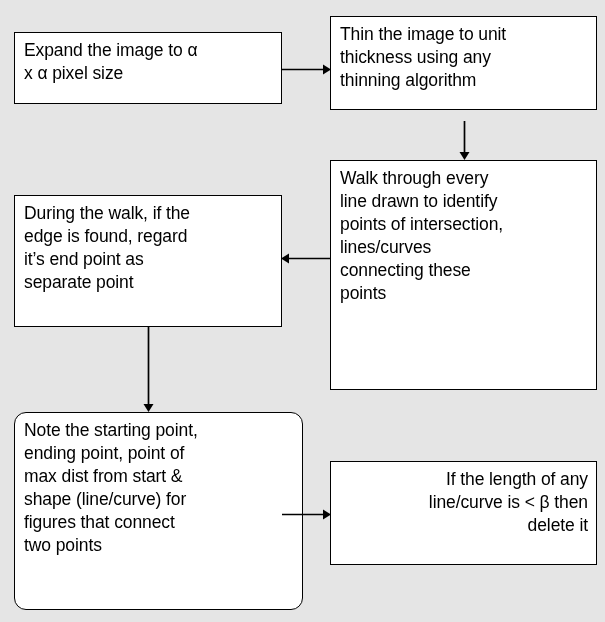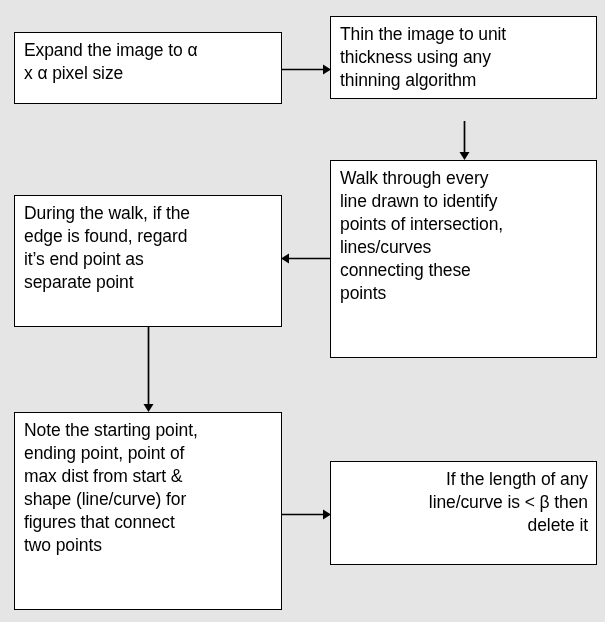--- a/index.html
+++ b/index.html
@@ -38,37 +38,37 @@
   }
 </style>
 </head>
 <body>
 
 <div id="canvas">
 
   <div class="node" style="left:14px; top:32px; width:268px; height:72px;">Expand the image to α
 x α pixel size</div>
 
-  <div class="node" style="left:330px; top:16px; width:267px; height:83px;">Thin the image to unit
+  <div class="node" style="left:330px; top:16px; width:267px; height:94px;">Thin the image to unit
 thickness using any
 thinning algorithm</div>
 
-  <div class="node" style="left:330px; top:160px; width:267px; height:198px;">Walk through every
+  <div class="node" style="left:330px; top:160px; width:267px; height:230px;">Walk through every
 line drawn to identify
 points of intersection,
 lines/curves
 connecting these
 points</div>
 
   <div class="node" style="left:14px; top:195px; width:268px; height:132px;">During the walk, if the
 edge is found, regard
 it’s end point as
 separate point</div>
 
-  <div class="node" style="left:14px; top:412px; width:268px; height:198px;">Note the starting point,
+  <div class="node" style="left:14px; top:412px; width:289px; height:198px;border-radius:12px;">Note the starting point,
 ending point, point of
 max dist from start &amp;
 shape (line/curve) for
 figures that connect
 two points</div>
 
   <div class="node" style="left:330px; top:461px; width:267px; height:104px;text-align:right;">If the length of any
 line/curve is &lt; β then
 delete it</div>
 

